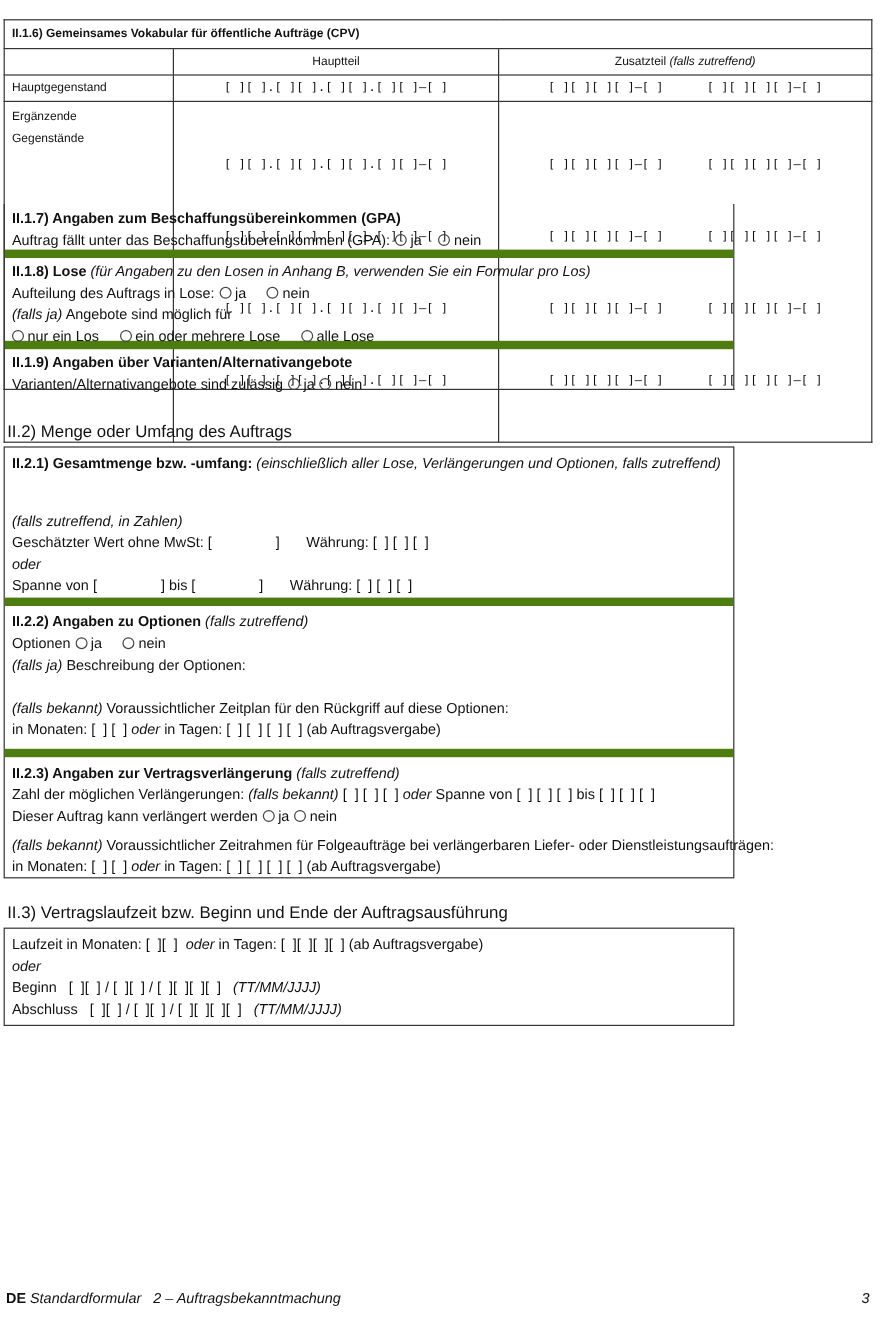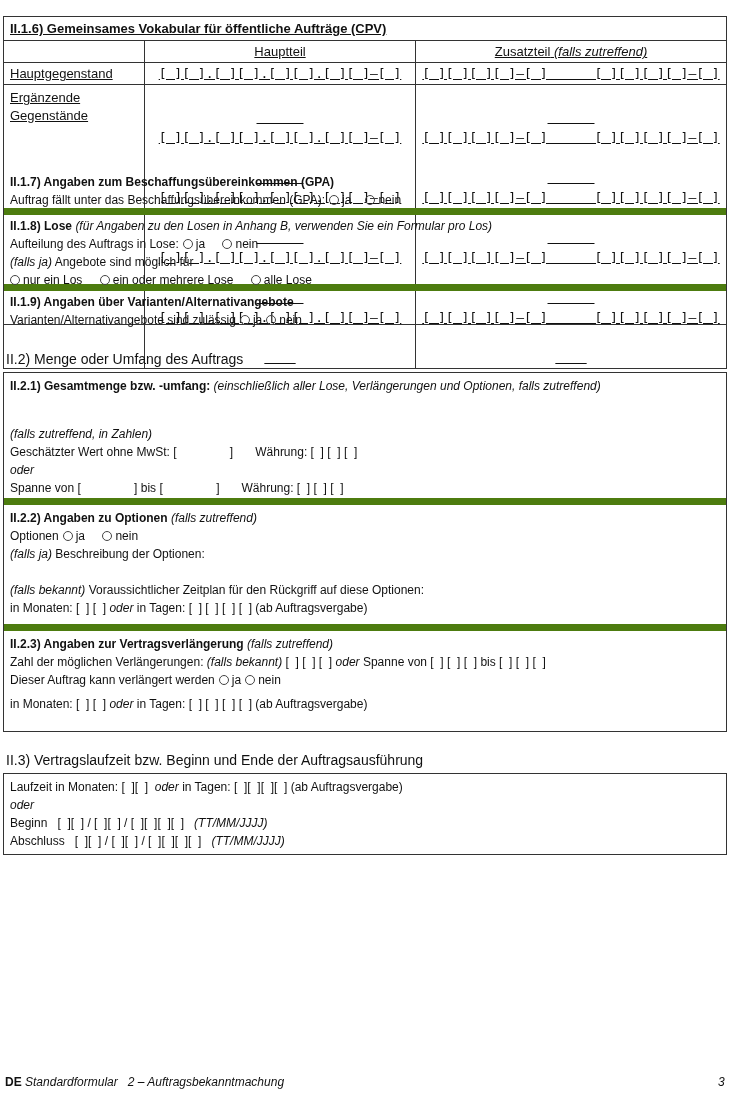--- a/index.html
+++ b/index.html
@@ -2,32 +2,32 @@
 <html><head>
 <meta charset="utf-8">
 <style>
   html, body { margin: 0; padding: 0; background: #ffffff; }
   body {
     width: 746px; height: 1100px; position: relative; overflow: hidden;
     font-family: "Liberation Sans", "DejaVu Sans", sans-serif;
     font-size: 12px; color: #111; line-height: 18px;
   }
   .abs { position: absolute; }
-  .box { position: absolute; left: 3px; width: 724px; border: 1px solid #333; box-sizing: border-box; }
+  .box { position: absolute; left: 3px; width: 609px; border: 1px solid #333; box-sizing: border-box; }
   .b { font-weight: bold; }
   .i { font-style: italic; }
   .line { white-space: pre; height: 18px; }
   .radio {
     display: inline-block; width: 10px; height: 10px; border: 1px solid #444;
     border-radius: 50%; vertical-align: -1px; margin: 0 3px 0 4px; box-sizing: border-box;
     cursor: pointer;
   }
   .field { white-space: pre; cursor: text; }
   .cpv-table { position: absolute; left: 3px; top: 16px; width: 724px; border-collapse: collapse; }
-  .cpv-table td { border: 1px solid #333; padding: 0 6px; vertical-align: top; font-size: 13px; text-decoration: underline; }
+  .cpv-table td { border: 1px solid #333; padding: 0 6px; vertical-align: top; font-size: 10px; }
   .cpv-cell { white-space: pre; text-align: center; font-family: "DejaVu Sans Mono", monospace; font-size: 11px; }
   .sec-head { position: absolute; left: 6px; font-size: 14px; }
   .divider { border-top: 7px solid #4d7c0f; }
 </style>
 </head>
 <body>
 
 <table class="cpv-table">
   <tbody>
       <tr style="height:24px">
@@ -98,20 +98,21 @@
     <div class="line"><span class="i">(falls ja)</span> <span>Beschreibung der Optionen:</span></div>
     <div style="height:18px"></div>
     <div class="line"><span class="i">(falls bekannt)</span> <span>Voraussichtlicher Zeitplan für den Rückgriff auf diese Optionen:</span></div>
     <div class="line"><span>in Monaten:</span> <span class="field">[  ] [  ]</span> <span class="i">oder</span> <span>in Tagen:</span> <span class="field">[  ] [  ] [  ] [  ]</span> <span>(ab Auftragsvergabe)</span></div>
   </div>
   <div class="divider" style="padding:4px 6px;box-sizing:border-box">
     <div class="line"><span class="b">II.2.3) Angaben zur Vertragsverlängerung</span> <span class="i">(falls zutreffend)</span></div>
     <div class="line"><span>Zahl der möglichen Verlängerungen:</span> <span class="i">(falls bekannt)</span> <span class="field">[  ] [  ] [  ]</span> <span class="i">oder</span> <span>Spanne von</span> <span class="field">[  ] [  ] [  ]</span> <span>bis</span> <span class="field">[  ] [  ] [  ]</span></div>
     <div class="line"><span>Dieser Auftrag kann verlängert werden</span><span class="radio"></span><span>ja</span><span class="radio"></span><span>nein</span></div>
     <div style="height:6px"></div>
+    <div class="line"><span class="i">(falls bekannt)</span> <span>Voraussichtlicher Zeitrahmen für Folgeaufträge bei verlängerbaren Liefer- oder Dienstleistungsaufträgen:</span></div>
     <div class="line"><span>in Monaten:</span> <span class="field">[  ] [  ]</span> <span class="i">oder</span> <span>in Tagen:</span> <span class="field">[  ] [  ] [  ] [  ]</span> <span>(ab Auftragsvergabe)</span></div>
   </div>
 </div>
 
 <div class="sec-head" style="top:751px">II.3) Vertragslaufzeit bzw. Beginn und Ende der Auftragsausführung</div>
 
 <div class="box" style="top:773px;height:82px;padding:4px 6px">
   <div class="line"><span>Laufzeit in Monaten:</span> <span class="field">[  ][  ]</span>&nbsp;&nbsp;<span class="i">oder</span> <span>in Tagen:</span> <span class="field">[  ][  ][  ][  ]</span> <span>(ab Auftragsvergabe)</span></div>
   <div class="line i">oder</div>
   <div class="line"><span>Beginn</span>&nbsp;&nbsp;&nbsp;<span class="field">[  ][  ] / [  ][  ] / [  ][  ][  ][  ]</span>&nbsp;&nbsp;&nbsp;<span class="i">(TT/MM/JJJJ)</span></div>

